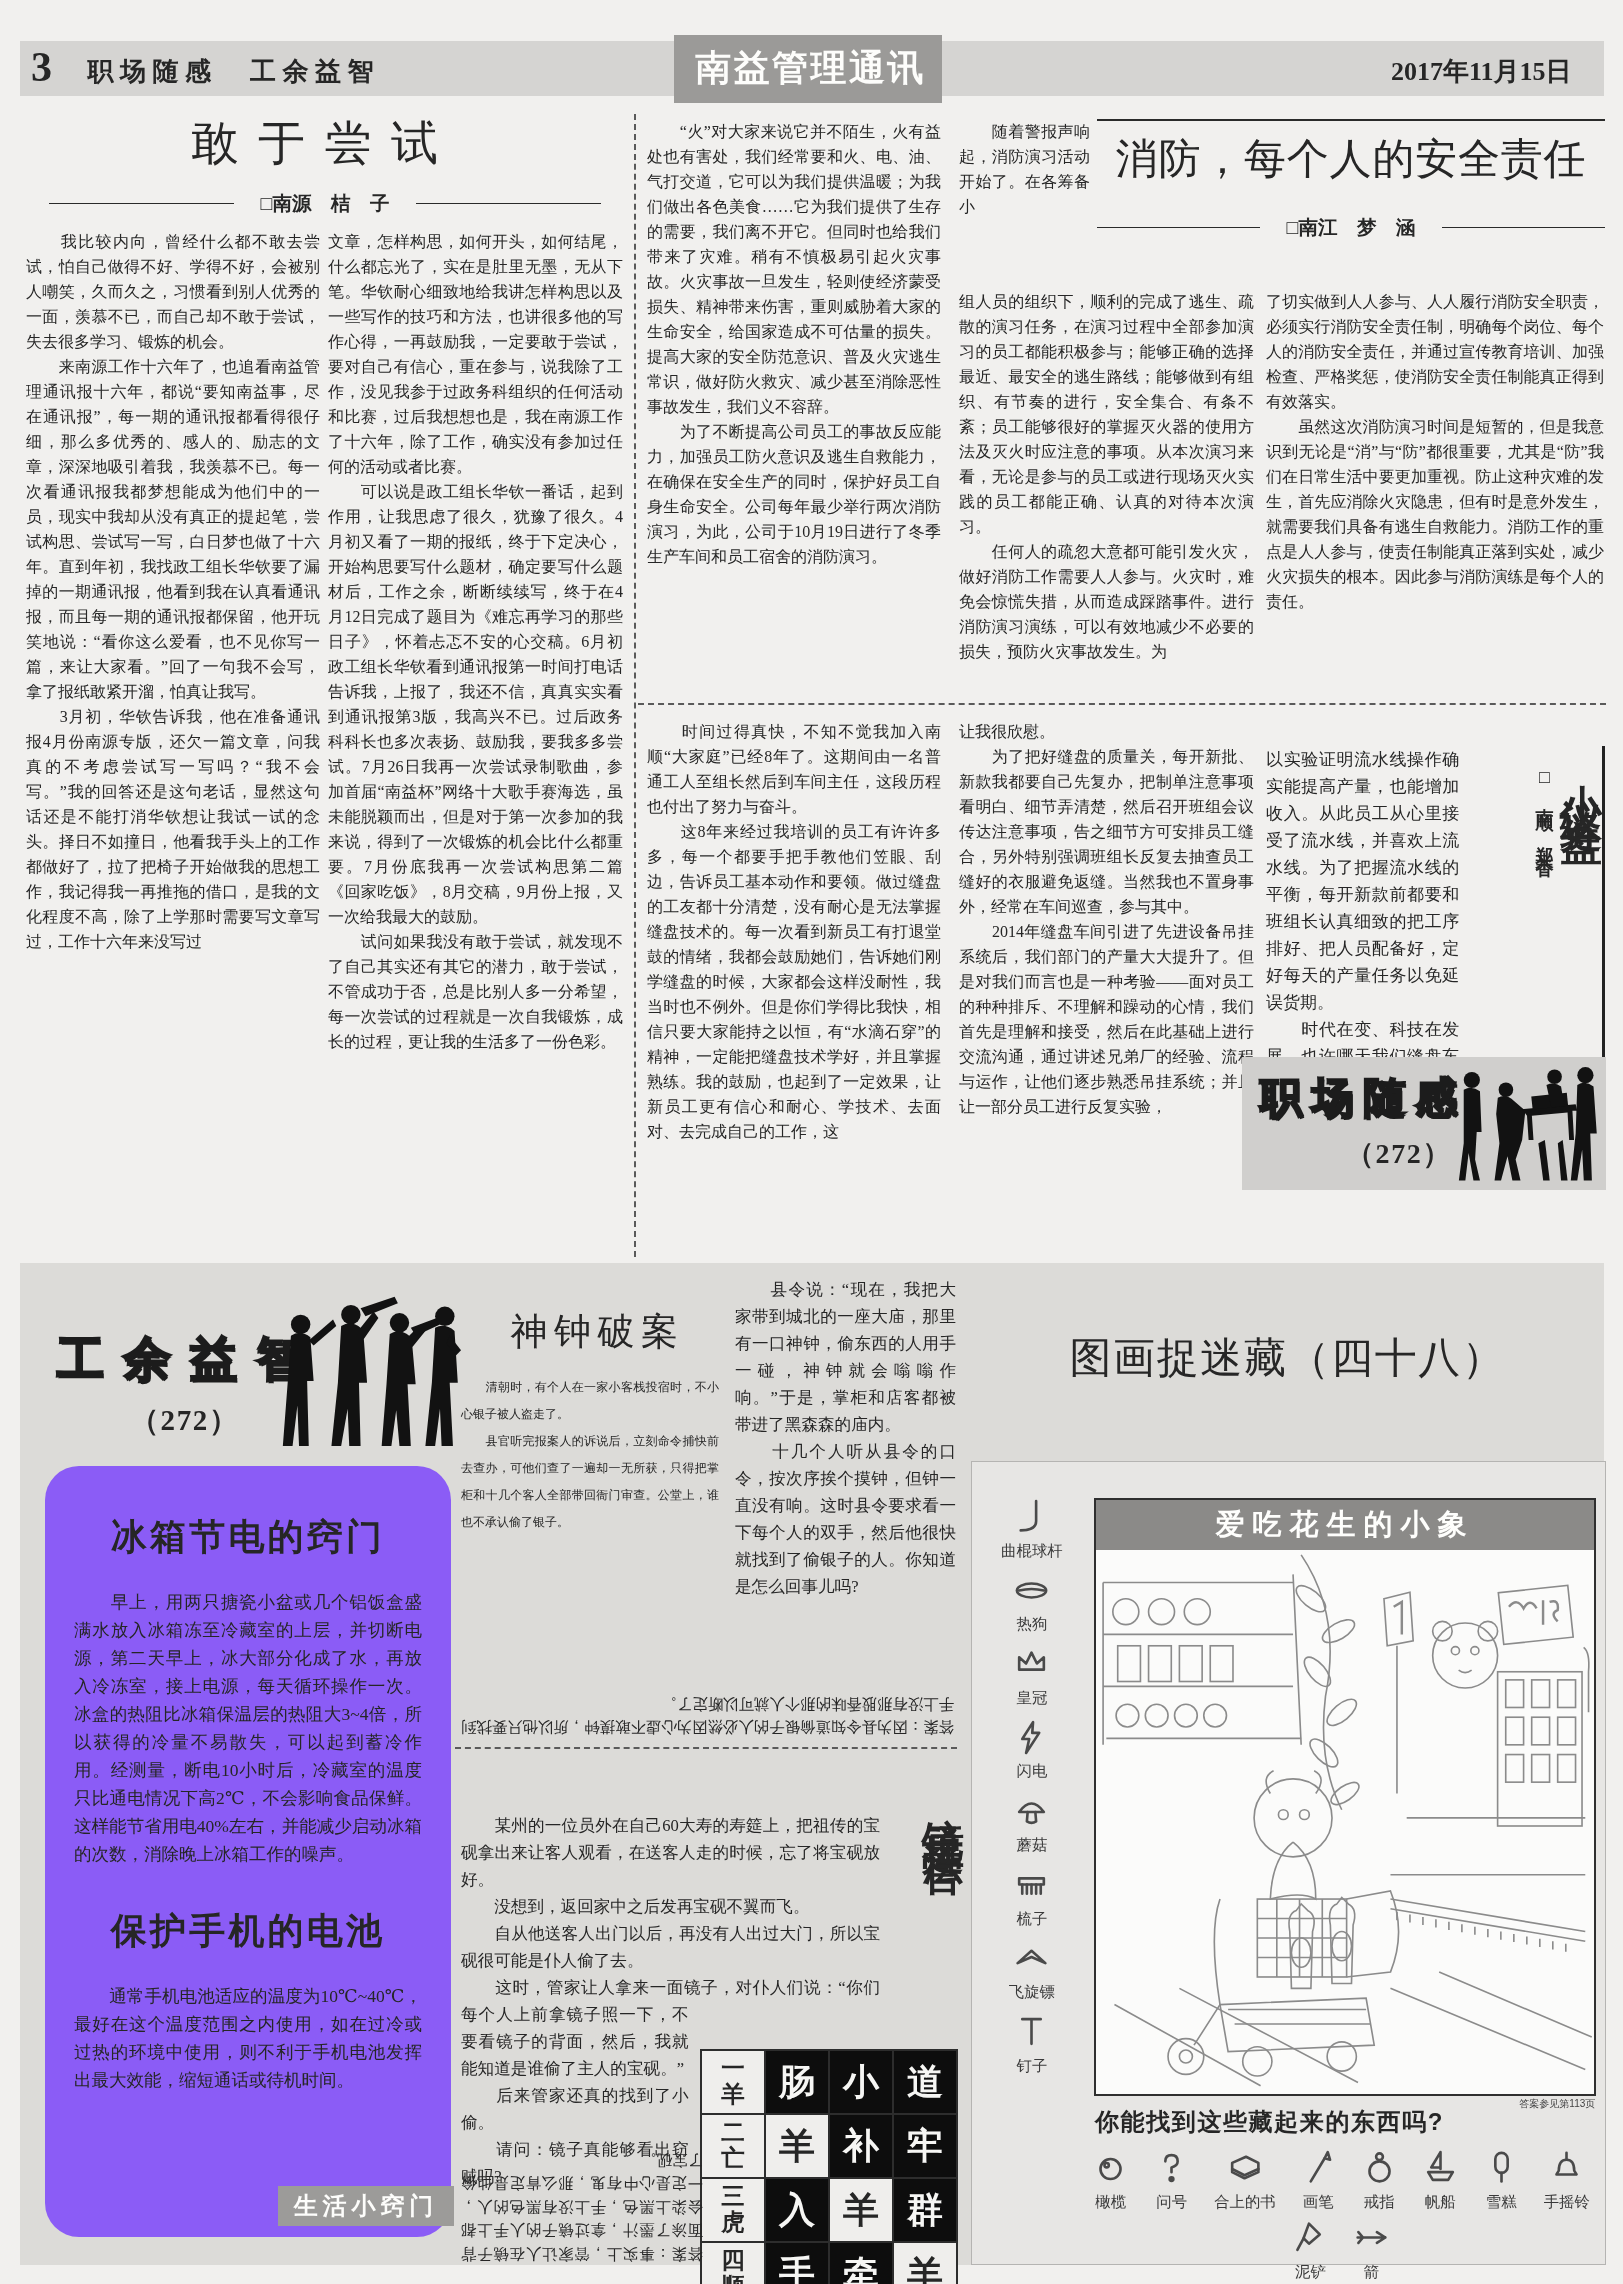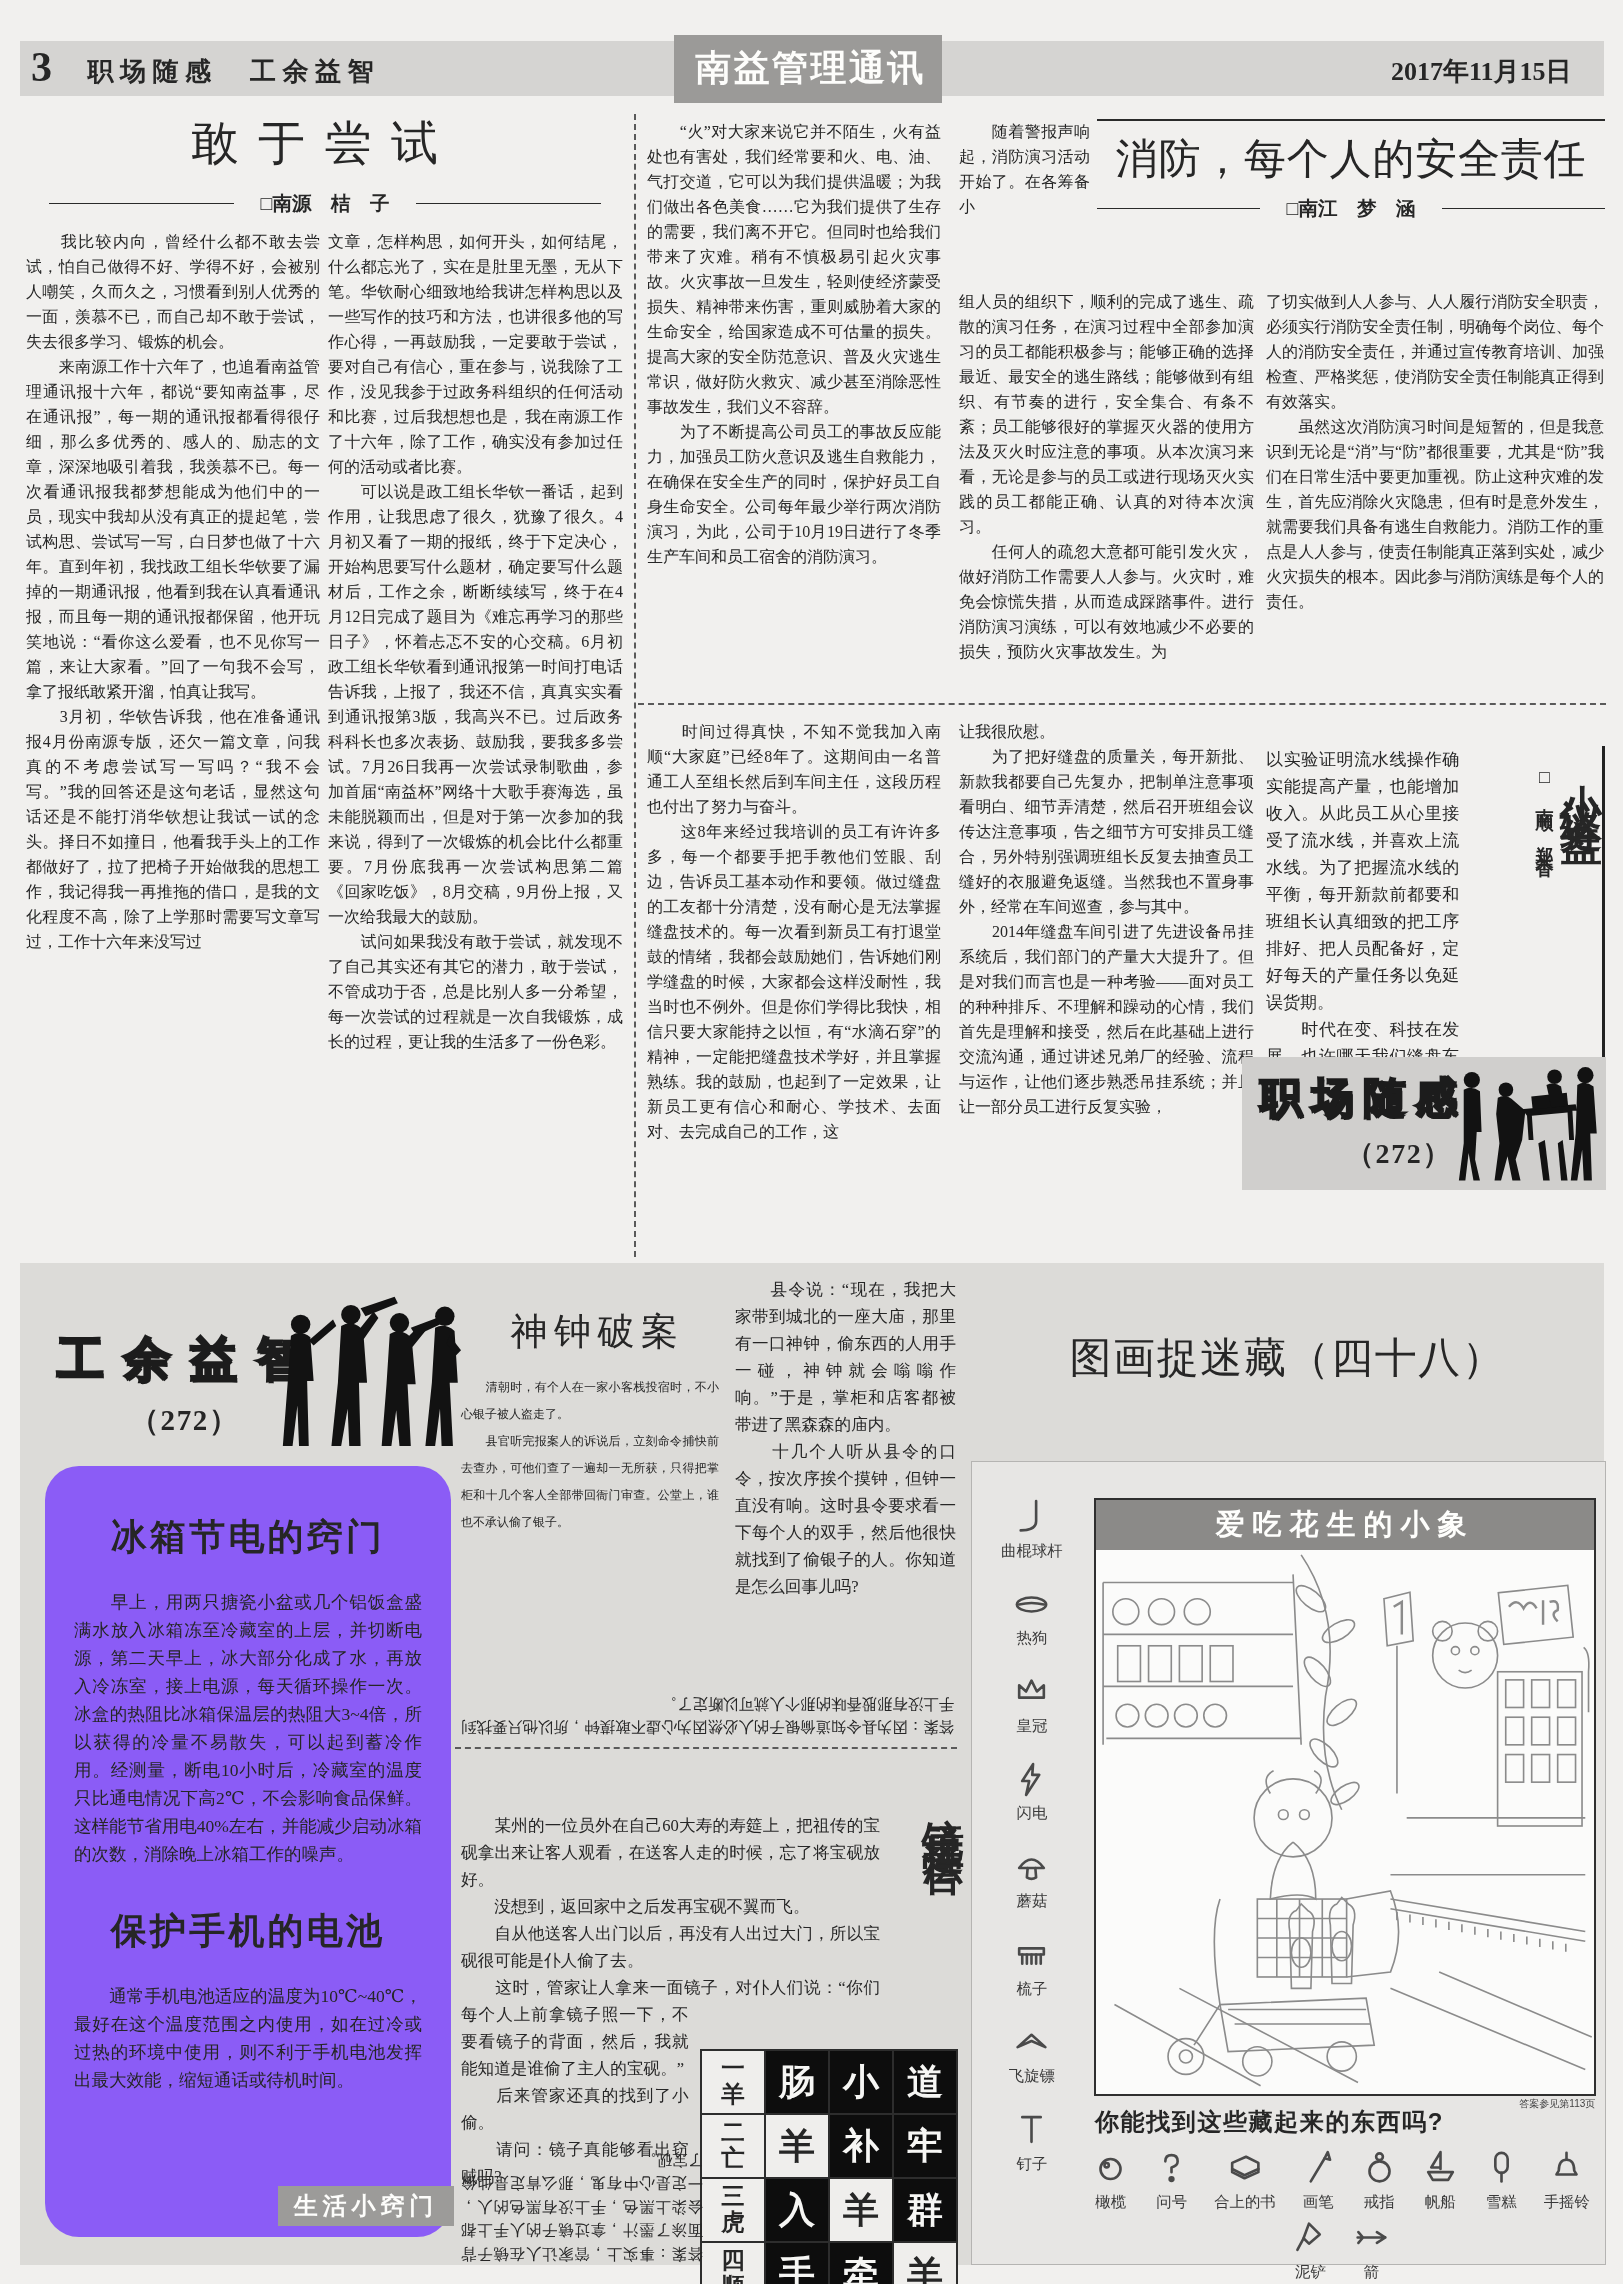--- a/index.html
+++ b/index.html
@@ -23,21 +23,21 @@
   .bubble{color:#f7f6f4;-webkit-text-stroke:2.4px #1c1c1c;text-shadow:1.6px 1.6px 0 #1c1c1c;}
   
   .try-title{left:24px;top:112px;width:601px;font-size:47px;letter-spacing:19.5px;}
   .try-byline{left:49px;top:190px;width:552px;}
   .try-col1{left:26px;top:229px;width:294px;height:1026px;}
   .try-col2{left:328px;top:229px;width:295px;height:1026px;}
   .vdash{position:absolute;left:634px;top:114px;height:1143px;border-left:2.4px dashed #5a5a5a;}
   .fire-intro{left:647px;top:119px;width:294px;height:578px;}
   .fire-titlebox{left:1097px;top:119px;width:508px;border-top:2.4px solid #2a2a2a;padding-top:9.7px;}
   .fire-title{font-size:42px;letter-spacing:0.8px;}
-  .fire-byline{margin-top:8px;}
+  .fire-byline{margin-top:27px;}
   .fire-narrow{left:959px;top:119px;width:131px;height:164px;}
   .fire-col4{left:959px;top:289px;width:295px;height:411px;font-family:Liberation Serif, serif;}
   .fire-col5{left:1266px;top:289px;width:338px;height:411px;}
   .hdash-top{left:638px;top:703px;width:968px;border-top:2.4px dashed #5a5a5a;height:0;}
   .link-col1{left:647px;top:719px;width:294px;height:536px;}
   .link-col2{left:959px;top:719px;width:295px;height:536px;}
   .link-col3{left:1266px;top:719px;width:339px;height:338px;font-size:17px;line-height:27px;}
   .link-titlebox{float:right;width:136px;height:347px;margin:0 0 8px 9.7px;display:flex;flex-direction:row;justify-content:flex-end;}
   .link-byline{writing-mode:vertical-rl;text-orientation:upright;font-size:18px;font-weight:bold;letter-spacing:6.5px;margin:21px 8px 0 0;}
   .link-title{writing-mode:vertical-rl;text-orientation:upright;font-size:42px;font-weight:bold;letter-spacing:13px;
@@ -71,21 +71,21 @@
   .agrid-row{display:flex;}
   .agrid-h{width:62px;height:62px;background:#efeeec;display:flex;flex-direction:column;align-items:center;
            justify-content:center;font-size:23.5px;font-weight:bold;border:0.8px solid #2d2d2d;line-height:1.1;}
   .agrid-c{width:62px;height:62px;display:flex;align-items:center;justify-content:center;font-size:36px;
            font-weight:bold;border:0.8px solid #2d2d2d;background:#efeeec;}
   .agrid-c.blk{background:#0d0d0d;color:#f6f6f4;}
   .mirror-answer{left:461px;top:2104px;width:242px;height:162px;font-size:15.4px;line-height:23.5px;text-align:justify;}
   
   .puzzle-title{left:971px;top:1330px;width:633px;font-size:42px;letter-spacing:1.6px;}
   .puzzle-box{left:971px;top:1461px;width:633px;height:802px;background:#e7e6e4;border:0.8px solid #b5b4b2;}
-  .strip{position:absolute;left:4.9px;top:36px;width:110px;display:flex;flex-direction:column;gap:24px;align-items:center;}
+  .strip{position:absolute;left:4.9px;top:36px;width:110px;display:flex;flex-direction:column;gap:10px;align-items:center;}
   .item{display:flex;flex-direction:column;align-items:center;gap:1.6px;}
   .item-icon svg{width:37px;height:37px;}
   .item-label{font-size:15.4px;font-family:"Liberation Sans","DejaVu Sans",sans-serif;color:#3a3a3a;}
   .pic-frame{position:absolute;left:122px;top:36px;width:498px;height:594px;background:#fbfbfa;border:2.4px solid #2f2f2f;}
   .pic-header{height:50px;background:#8b8a88;display:flex;align-items:center;justify-content:center;}
   .pic-title{color:#fefefc;font-size:29px;font-weight:bold;letter-spacing:8px;}
   .pic-art{width:100%;height:539px;}
   .pic-note{position:absolute;right:9.7px;top:635px;font-size:10px;font-family:"Liberation Sans",sans-serif;color:#444;}
   .puzzle-question{position:absolute;left:123px;top:644px;font-size:24px;font-weight:bold;letter-spacing:1.6px;
                    font-family:"Liberation Sans","DejaVu Sans",sans-serif;}

